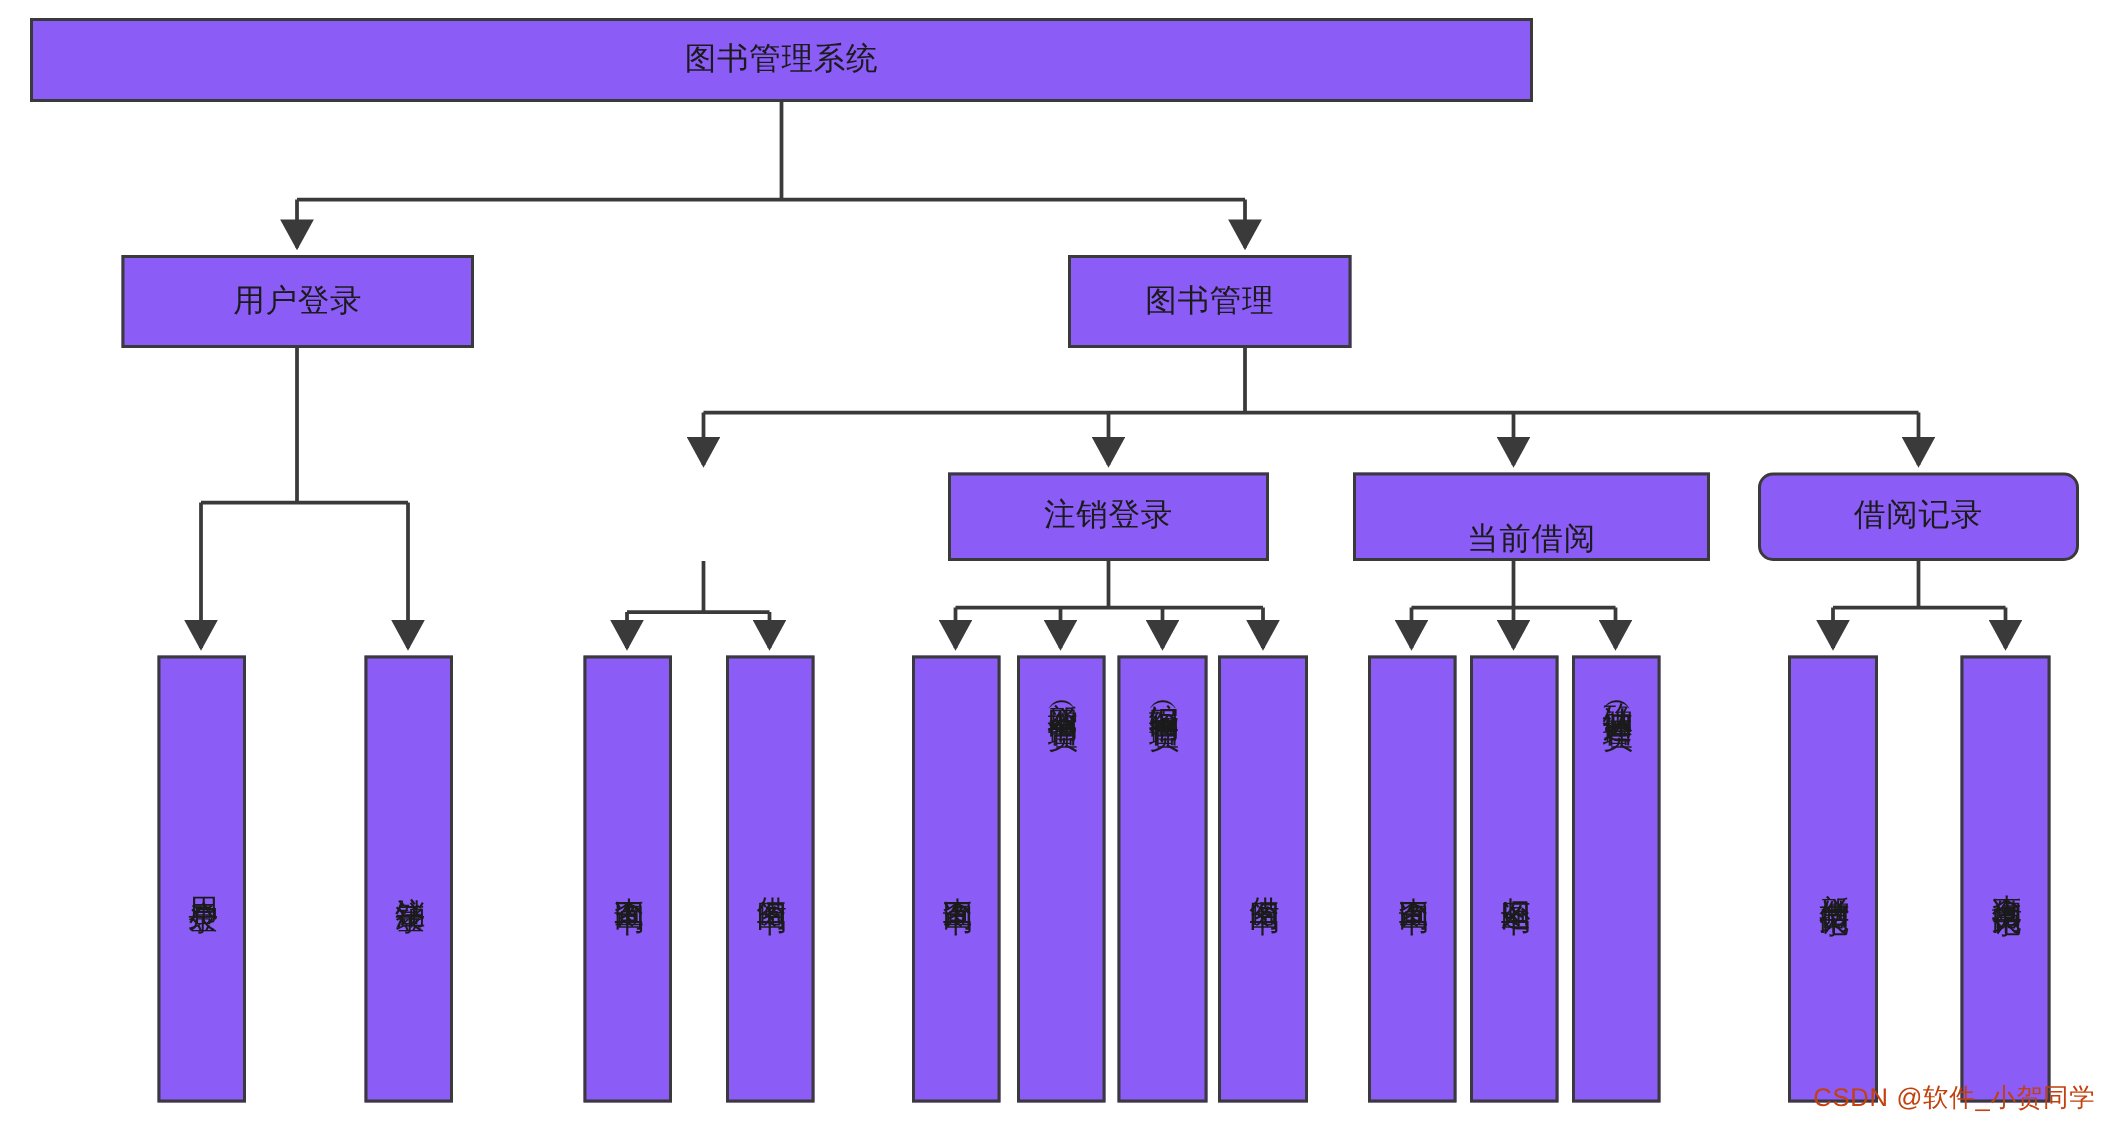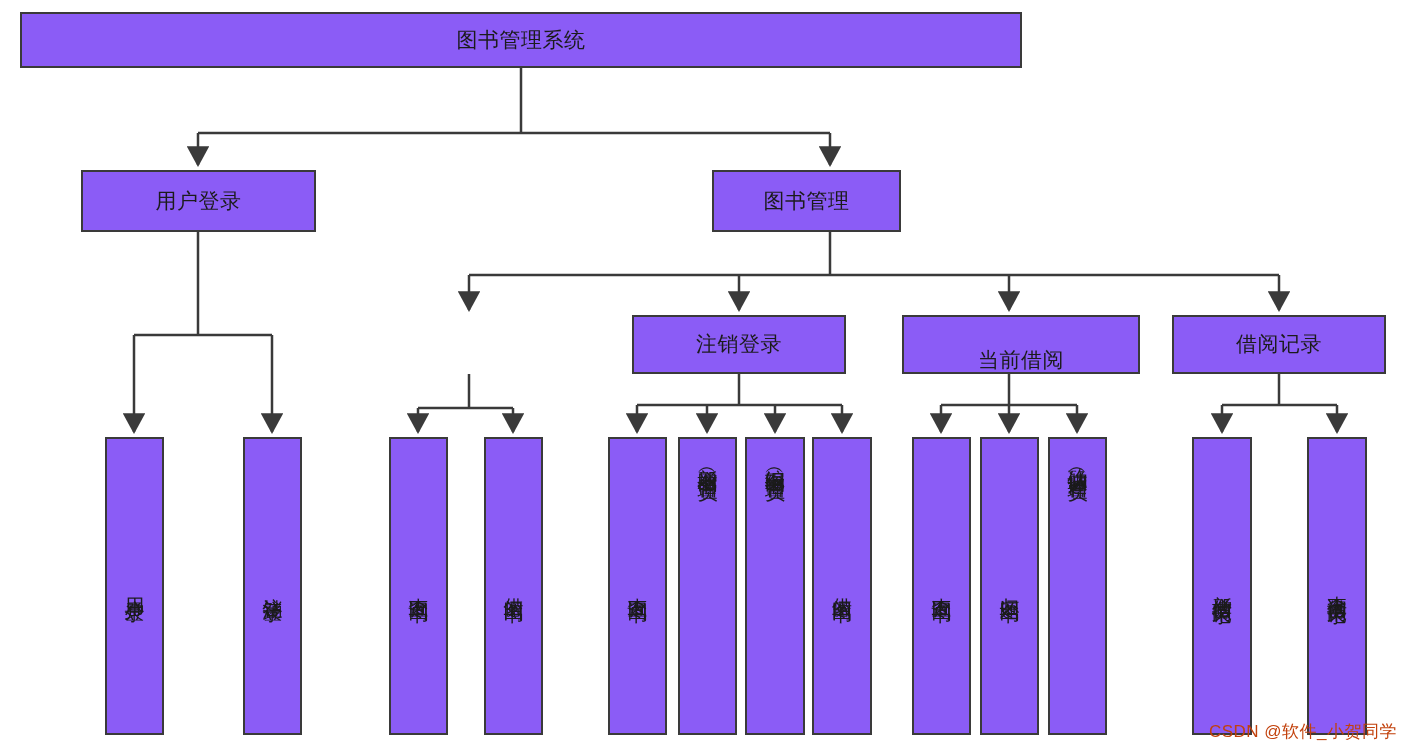--- a/index.html
+++ b/index.html
@@ -140,21 +140,21 @@
 
 
   <div class="node-box" style="left:632px; top:315px; width:214px; height:59px;">
     <span class="node-label">注销登录</span>
   </div>
 
   <div class="node-box" style="left:902px; top:315px; width:238px; height:59px;align-items:flex-end;">
     <span class="node-label">当前借阅</span>
   </div>
 
-  <div class="node-box" style="left:1172px; top:315px; width:214px; height:59px;">
+  <div class="node-box" style="left:1172px; top:315px; width:214px; height:59px;border-radius:10px;">
     <span class="node-label">借阅记录</span>
   </div>
 
   <div class="node-box vertical leaf-short" style="left:105px; top:437px; width:59px; height:298px;">
     <span class="node-label">用户登录</span>
   </div>
 
   <div class="node-box vertical leaf-short" style="left:243px; top:437px; width:59px; height:298px;">
     <span class="node-label">注销登录</span>
   </div>

